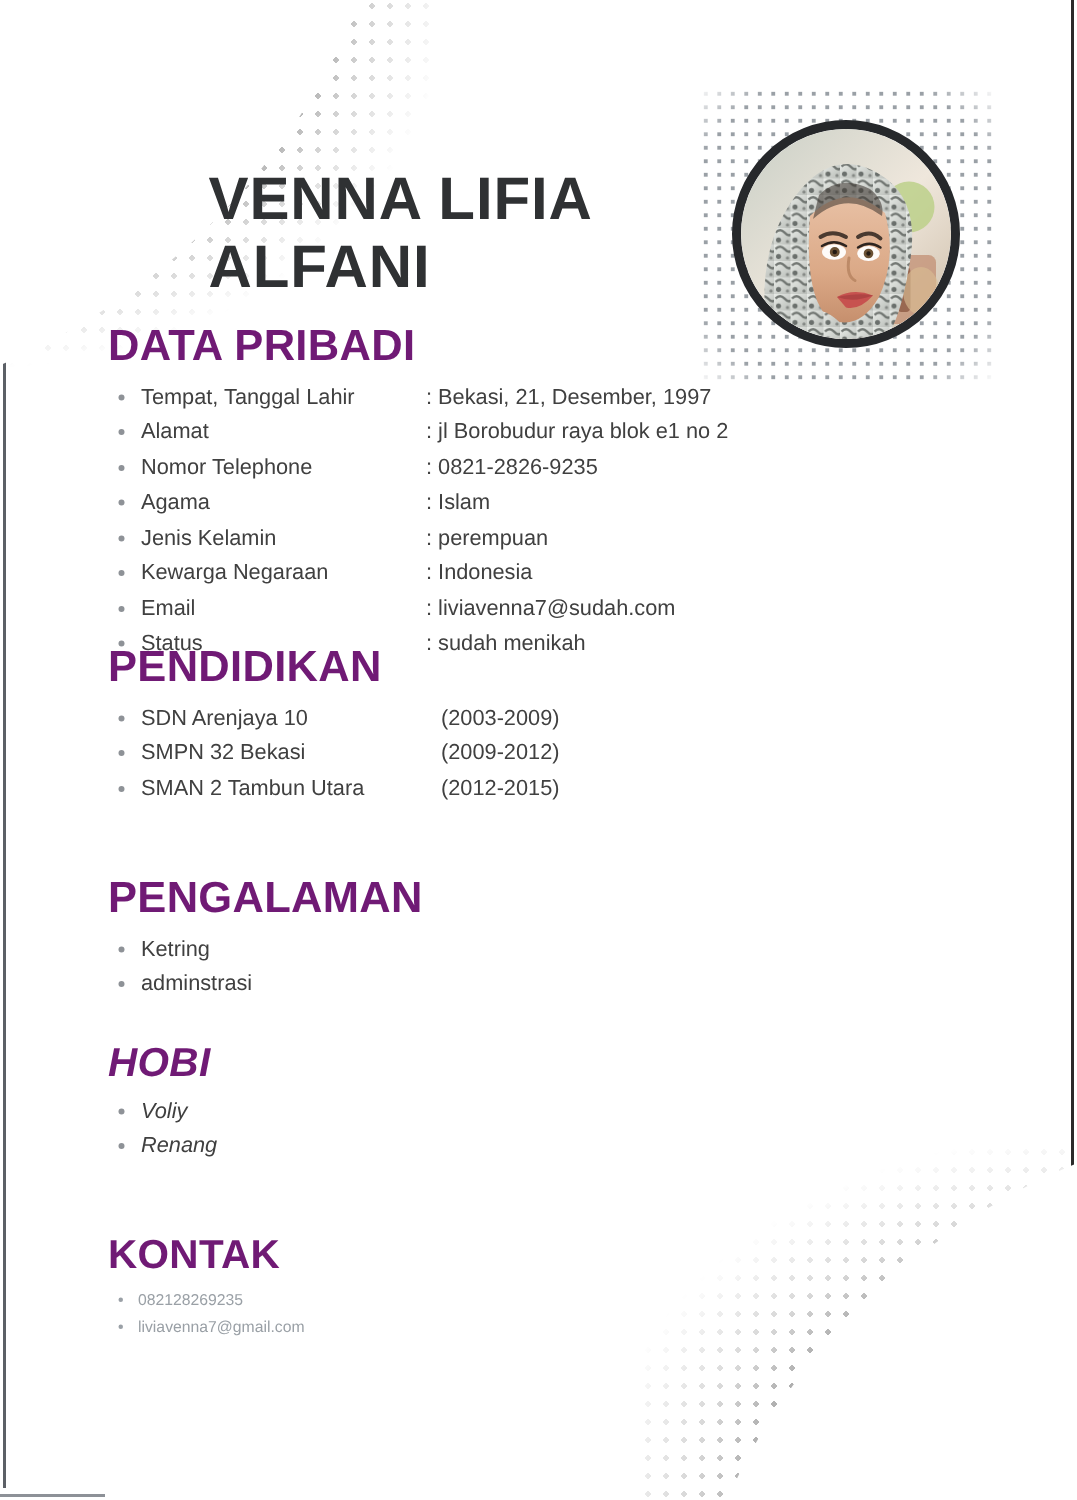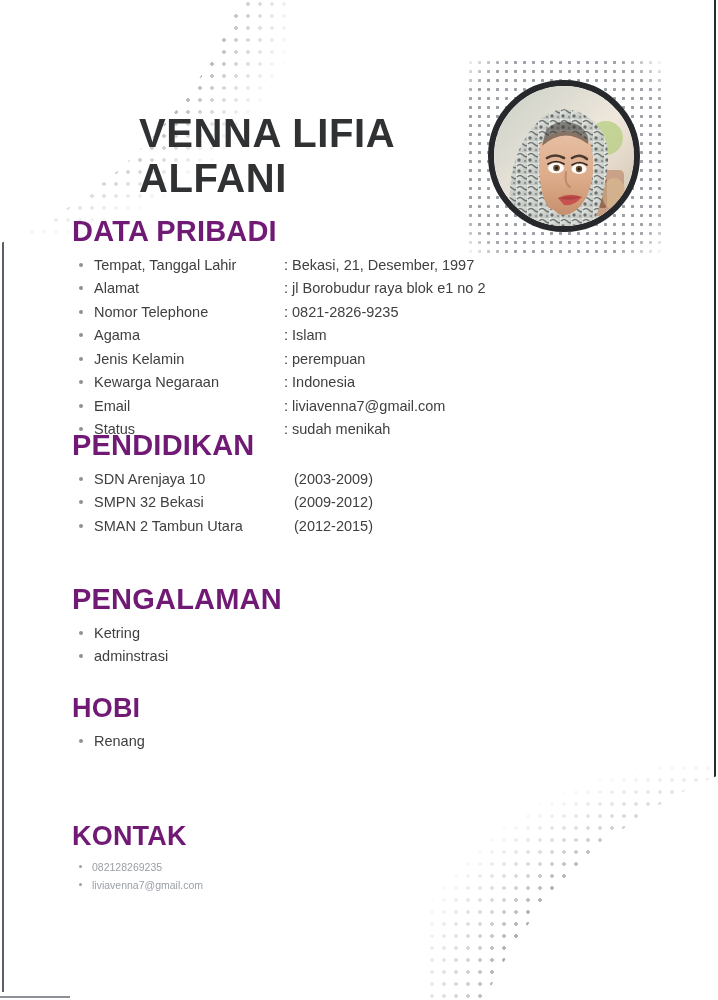--- a/index.html
+++ b/index.html
@@ -225,21 +225,21 @@
   ul.items.tiny li::before {
     top: 7px;
     width: 3px;
     height: 3px;
     background: #9aa0a6;
   }
 
   #sec-pribadi { top: 216px; }
   #sec-pendidikan { top: 430px; }
   #sec-pengalaman { top: 584px; }
-  #sec-hobi { top: 694px; }
+  #sec-hobi { top: 694px; font-style: italic; }
   #sec-kontak { top: 822px; }
 </style>
 </head>
 <body>
 
 <div id="page">
 
   <div class="frame-left"></div>
   <div class="frame-right"></div>
   <div class="frame-bottom-left"></div>
@@ -329,21 +329,21 @@
         <li>
           <span class="row-label">Agama</span><span class="row-value">: Islam</span>
         </li>
         <li>
           <span class="row-label">Jenis Kelamin</span><span class="row-value">: perempuan</span>
         </li>
         <li>
           <span class="row-label">Kewarga Negaraan</span><span class="row-value">: Indonesia</span>
         </li>
         <li>
-          <span class="row-label">Email</span><span class="row-value">: liviavenna7@gmail.com</span>
+          <span class="row-label">Email</span><span class="row-value">: liviavenna7@sudah.com</span>
         </li>
         <li>
           <span class="row-label">Status</span><span class="row-value">: sudah menikah</span>
         </li>
       </ul>
     </div>
 
     <div class="section" id="sec-pendidikan">
       <h2 class="section-title">PENDIDIKAN</h2>
       <ul class="items">
@@ -363,20 +363,21 @@
       <h2 class="section-title">PENGALAMAN</h2>
       <ul class="items">
         <li>Ketring</li>
         <li>adminstrasi</li>
       </ul>
     </div>
 
     <div class="section" id="sec-hobi">
       <h2 class="section-title small">HOBI</h2>
       <ul class="items">
+        <li>Voliy</li>
         <li>Renang</li>
       </ul>
     </div>
 
     <div class="section" id="sec-kontak">
       <h2 class="section-title small">KONTAK</h2>
       <ul class="items tiny">
         <li>082128269235</li>
         <li>liviavenna7@gmail.com</li>
       </ul>

